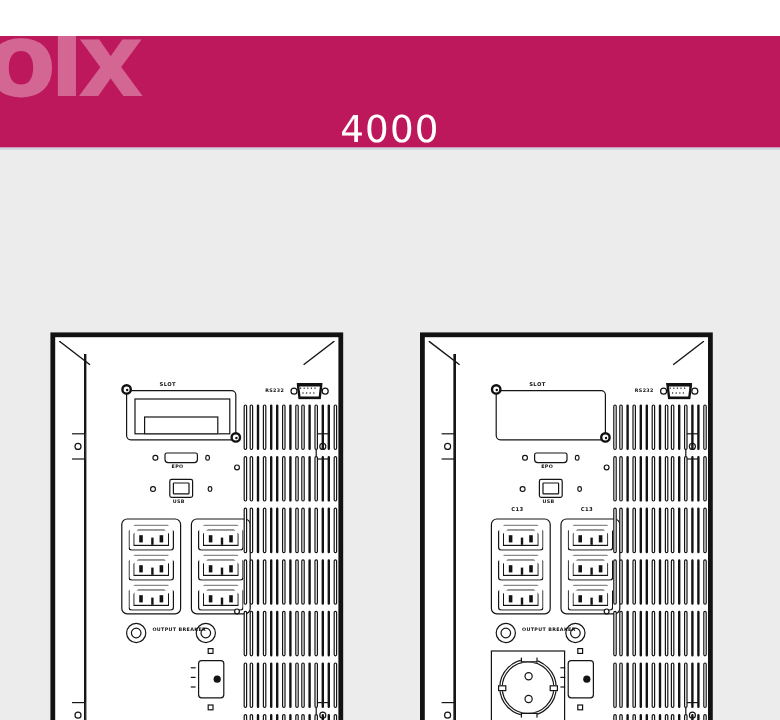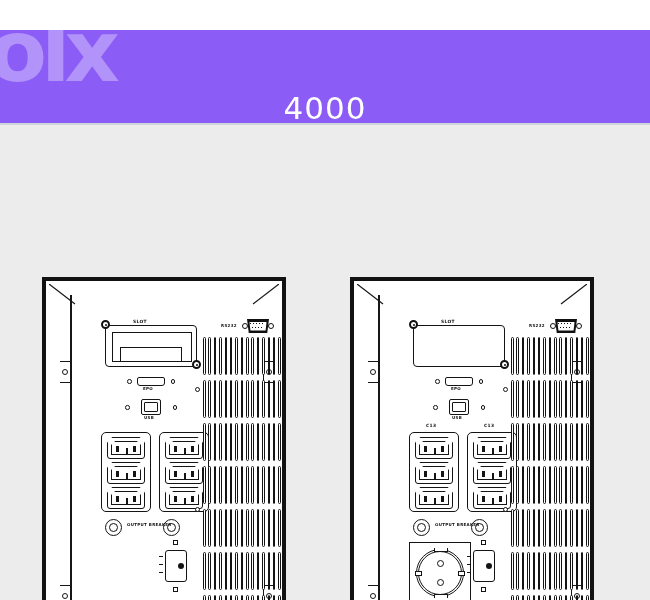--- a/index.html
+++ b/index.html
@@ -7,21 +7,21 @@
     width:650px;height:600px;overflow:hidden;
     background:#ffffff;
     font-family:"Liberation Sans", sans-serif;
   }
   .page{position:relative;width:650px;height:600px;background:#ececec;}
 
   
   .top-white{position:absolute;left:0;top:0;width:650px;height:30px;background:#ffffff;}
   .banner{
     position:absolute;left:0;top:30px;width:650px;height:93px;
-    background:#8b5cf6;
+    background:#be185d;
   }
   .banner-title{
     position:absolute;left:0;top:60px;width:650px;
     text-align:center;color:#ffffff;
     font-size:31px;font-weight:400;letter-spacing:1px;
     font-family:"DejaVu Sans", sans-serif;
   }
   .watermark{
     position:absolute;left:-12px;top:-22px;
     font-size:86px;font-weight:700;line-height:1;

